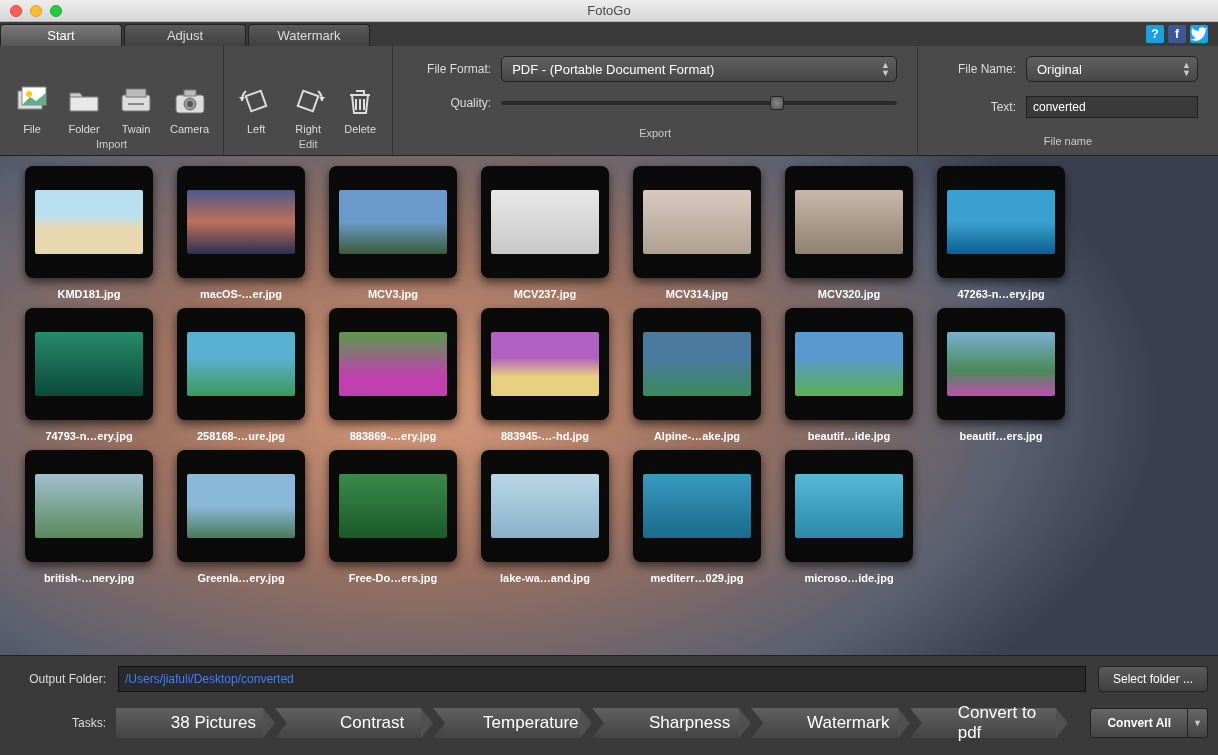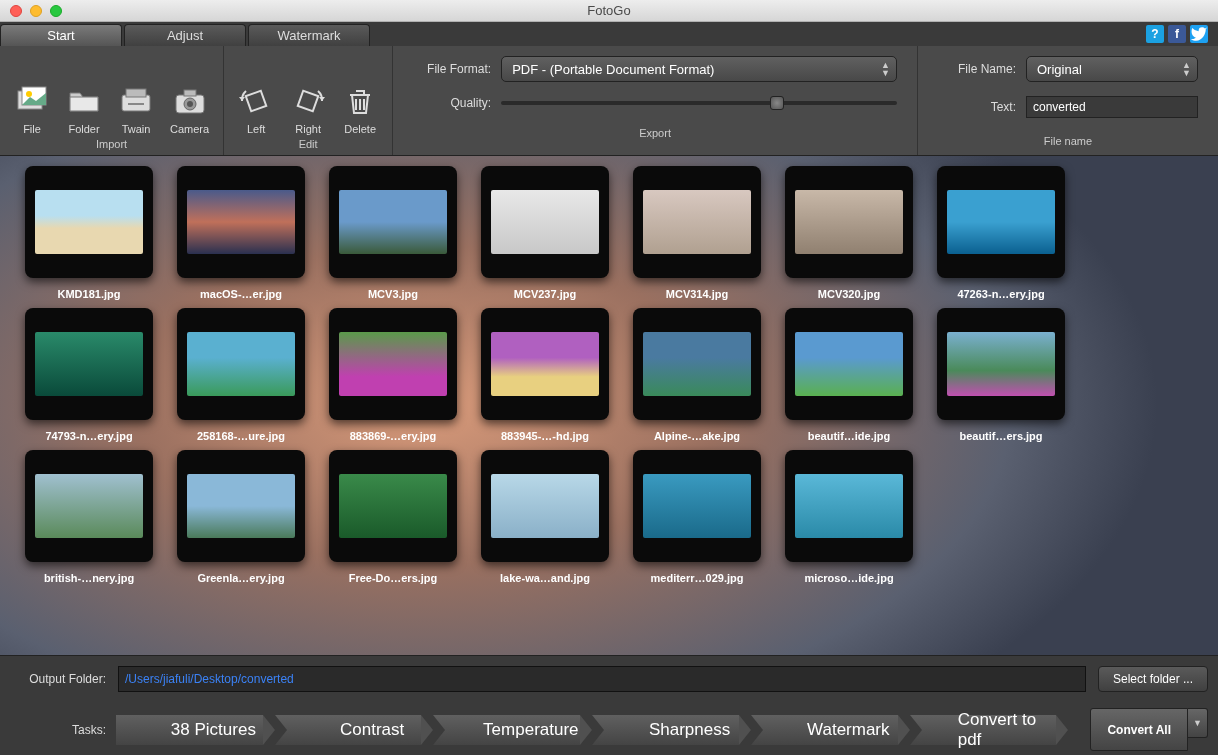--- a/index.html
+++ b/index.html
@@ -63,21 +63,21 @@
 .path-input { flex: 1; height: 22px; background: #2a2a2a; border: 1px solid #111; color: #3b82f6; font-size: 12px; padding: 12px 6px; }
 .btn { height: 26px; background: linear-gradient(#5a5a5a,#404040); border: 1px solid #222; border-radius: 4px; color: #fff; font-size: 12px; padding: 0 14px; cursor: pointer; }
 
 .tasks-row { margin-top: 16px; display: flex; align-items: center; gap: 10px; }
 .chevrons { flex: 1; display: flex; }
 .chev { position: relative; height: 30px; flex: 1; background: linear-gradient(#606060,#444); color: #fff; font-size: 17px; display: flex; align-items: center; justify-content: center; margin-right: 12px; cursor: pointer; padding-left: 48px; }
 .chev::after { content: ""; position: absolute; right: -12px; top: 0; border-top: 15px solid transparent; border-bottom: 15px solid transparent; border-left: 12px solid #505050; }
 .chev::before { content: ""; position: absolute; left: 0; top: 0; border-top: 15px solid transparent; border-bottom: 15px solid transparent; border-left: 12px solid #3a3a3a; }
 .chev:first-child::before { display: none; }
 .convert-wrap { display: flex; }
-.convert-btn { height: 43px; background: linear-gradient(#666,#444); border: 1px solid #222; color: #fff; font-size: 12px; font-weight: bold; padding: 0 16px; cursor: pointer; border-radius: 3px 0 0 3px; margin-left: 12px; }
+.convert-btn { height: 30px; background: linear-gradient(#666,#444); border: 1px solid #222; color: #fff; font-size: 12px; font-weight: bold; padding: 0 16px; cursor: pointer; border-radius: 3px 0 0 3px; margin-left: 12px; }
 .convert-more { width: 20px; height: 30px; background: linear-gradient(#666,#444); border: 1px solid #222; border-left: none; display: flex; align-items: center; justify-content: center; color: #ccc; font-size: 9px; cursor: pointer; border-radius: 0 3px 3px 0; }
 
 
 .bg0{background:linear-gradient(#b8dff0 40%, #e8d8b0 60%);} 
 .bg1{background:linear-gradient(#4a5a8a, #c0705a 50%, #2a3050);} 
 .bg2{background:linear-gradient(#6a9aca 50%, #3a5a3a);} 
 .bg3{background:linear-gradient(#e8e8e8,#c8c8c8);} 
 .bg4{background:linear-gradient(#d8c8c0,#b0a090);} 
 .bg5{background:linear-gradient(#c8b8a8,#908070);} 
 .bg6{background:linear-gradient(#3aa0d0 50%,#0a6090);} 

